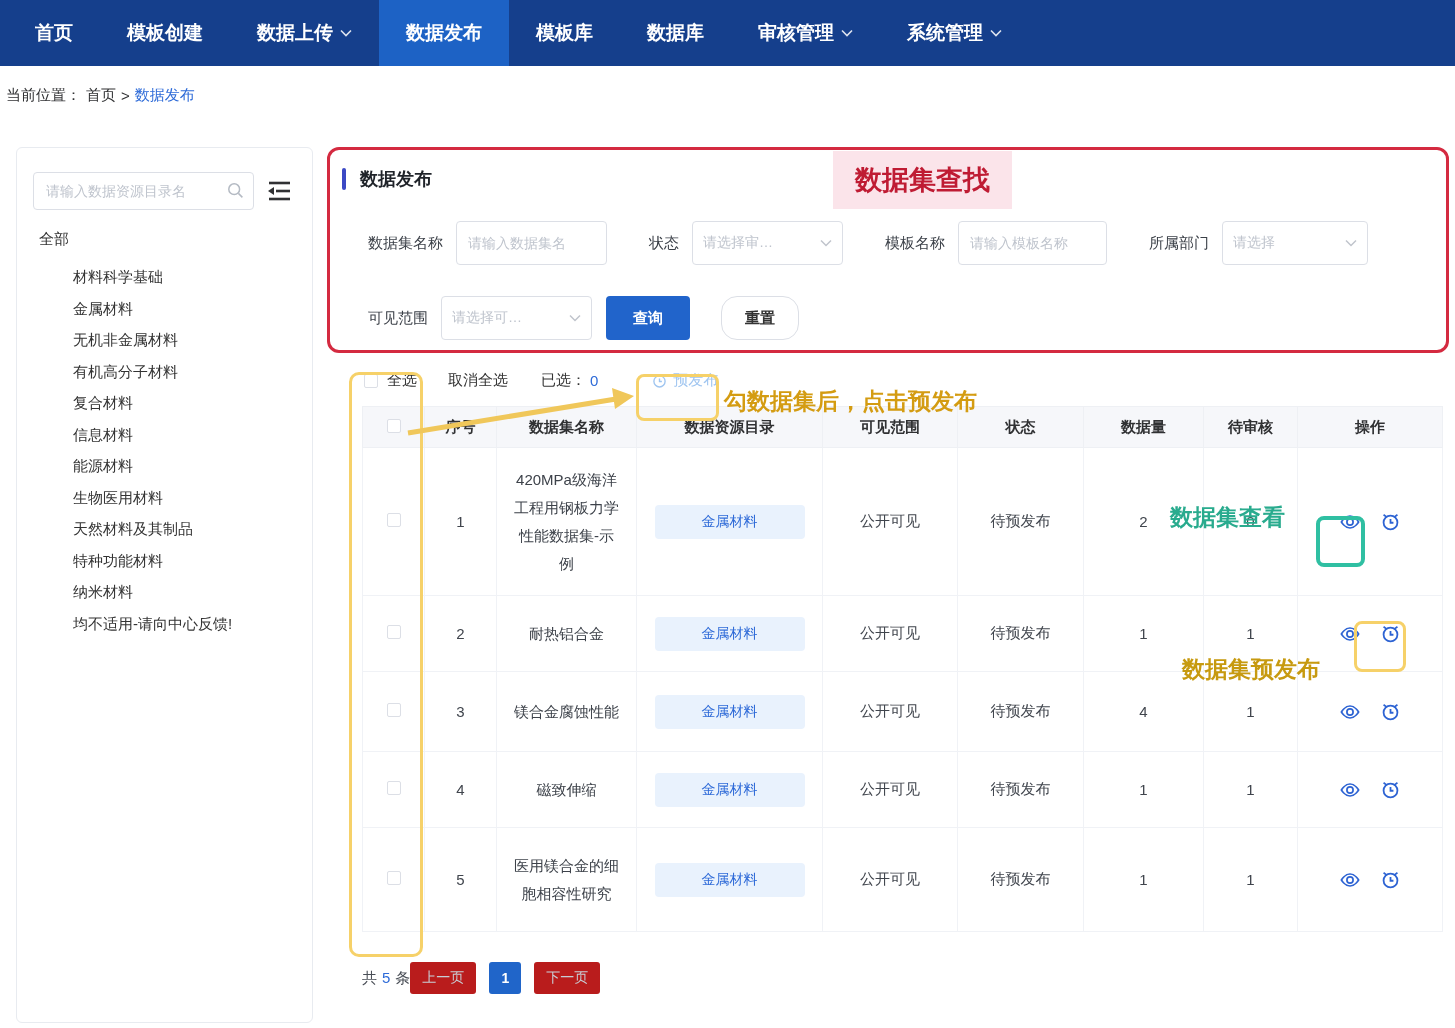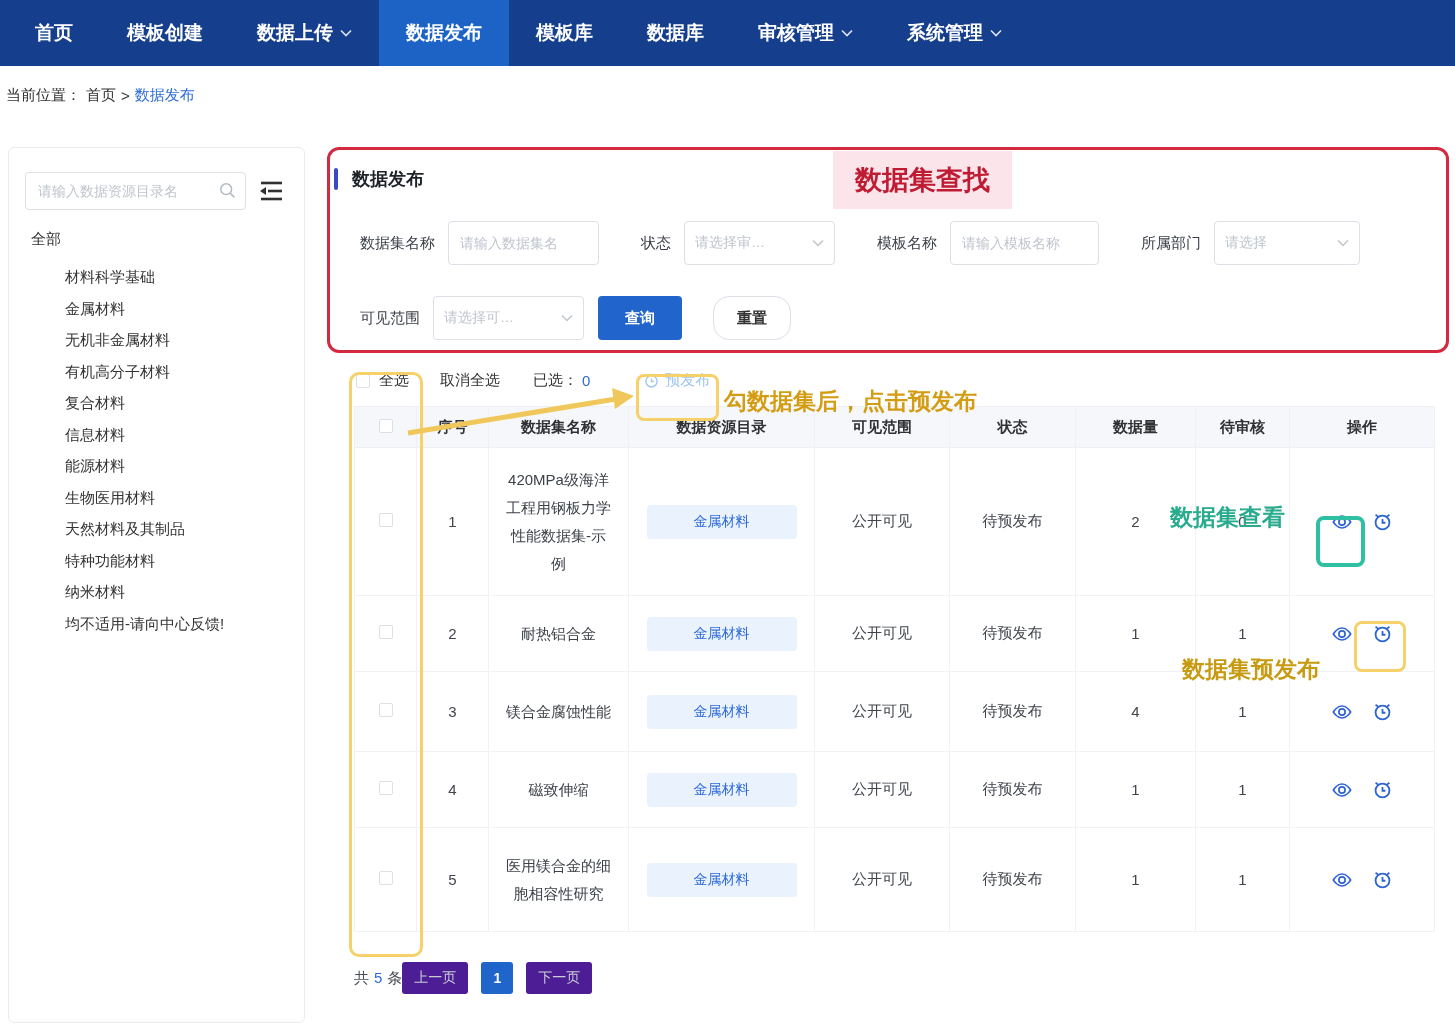--- a/index.html
+++ b/index.html
@@ -16,21 +16,21 @@
 
   
   .breadcrumb { display:flex; align-items:center; gap:5px; padding:20px 16px 0 6px; font-size:15px; color:#303133; }
   .breadcrumb .crumb-link { color:#303133; }
   .breadcrumb .crumb-current { color:#2e6bd8; }
 
   
   .content { display:flex; align-items:flex-start; margin-top:42px; }
 
   
-  .sidebar { width:297px; margin-left:8px; border:1px solid #e8ebf0; border-radius:6px;
+  .sidebar { width:297px; margin-left:16px; border:1px solid #e8ebf0; border-radius:6px;
              background:#fff; height:876px; padding:24px 20px 0 16px; flex:none; }
   .side-search-row { display:flex; align-items:center; gap:12px; }
   .side-search { position:relative; flex:1; }
   .side-search input { width:100%; height:38px; border:1px solid #dcdfe6; border-radius:4px;
                        padding:0 32px 0 12px; font-size:14px; color:#333; outline:none;
                        font-family:inherit; }
   .side-search input::placeholder { color:#bfc4cd; }
   .search-glass { position:absolute; right:10px; top:10px; }
   .collapse-icon { flex:none; cursor:pointer; }
   .tree-root { margin:20px 0 0 6px; font-size:15px; color:#333; cursor:pointer; }
@@ -90,21 +90,21 @@
          font-size:14px; border-radius:4px; }
   .status-txt { color:#a9aeb8; }
   .ops { display:flex; align-items:center; justify-content:center; gap:19px; }
   .op-icon { cursor:pointer; display:inline-flex; }
 
   
   .pager { display:flex; align-items:center; justify-content:flex-start; margin:30px 14px 0 22px; }
   .pager-total { font-size:15px; color:#4a4f57; }
   .pager-total b { color:#2e6bd8; font-weight:normal; margin:0 5px; }
   .pager-btns { display:flex; align-items:center; gap:13px; }
-  .pg-btn { height:32px; padding:0 12px; background:#4c1d95; color:#c8ccd3; font-size:14px;
+  .pg-btn { height:32px; padding:0 12px; background:#b91c1c; color:#c8ccd3; font-size:14px;
             border-radius:3px; display:flex; align-items:center; cursor:default; }
   .pg-cur { width:32px; height:32px; background:#2065c9; color:#fff; font-size:14px; font-weight:bold;
             border-radius:3px; display:flex; align-items:center; justify-content:center; cursor:pointer; }
 
   
   .ann { position:absolute; z-index:6; }
   .ann-red-box { left:327px; top:147px; width:1122px; height:206px; border:3px solid #d42a40;
                  border-radius:12px; pointer-events:none; }
   .ann-red-label { left:833px; top:151px; background:#fbe4ea; color:#bf1b33; font-size:27px;
                    font-weight:bold; padding:11px 22px; white-space:nowrap; }

